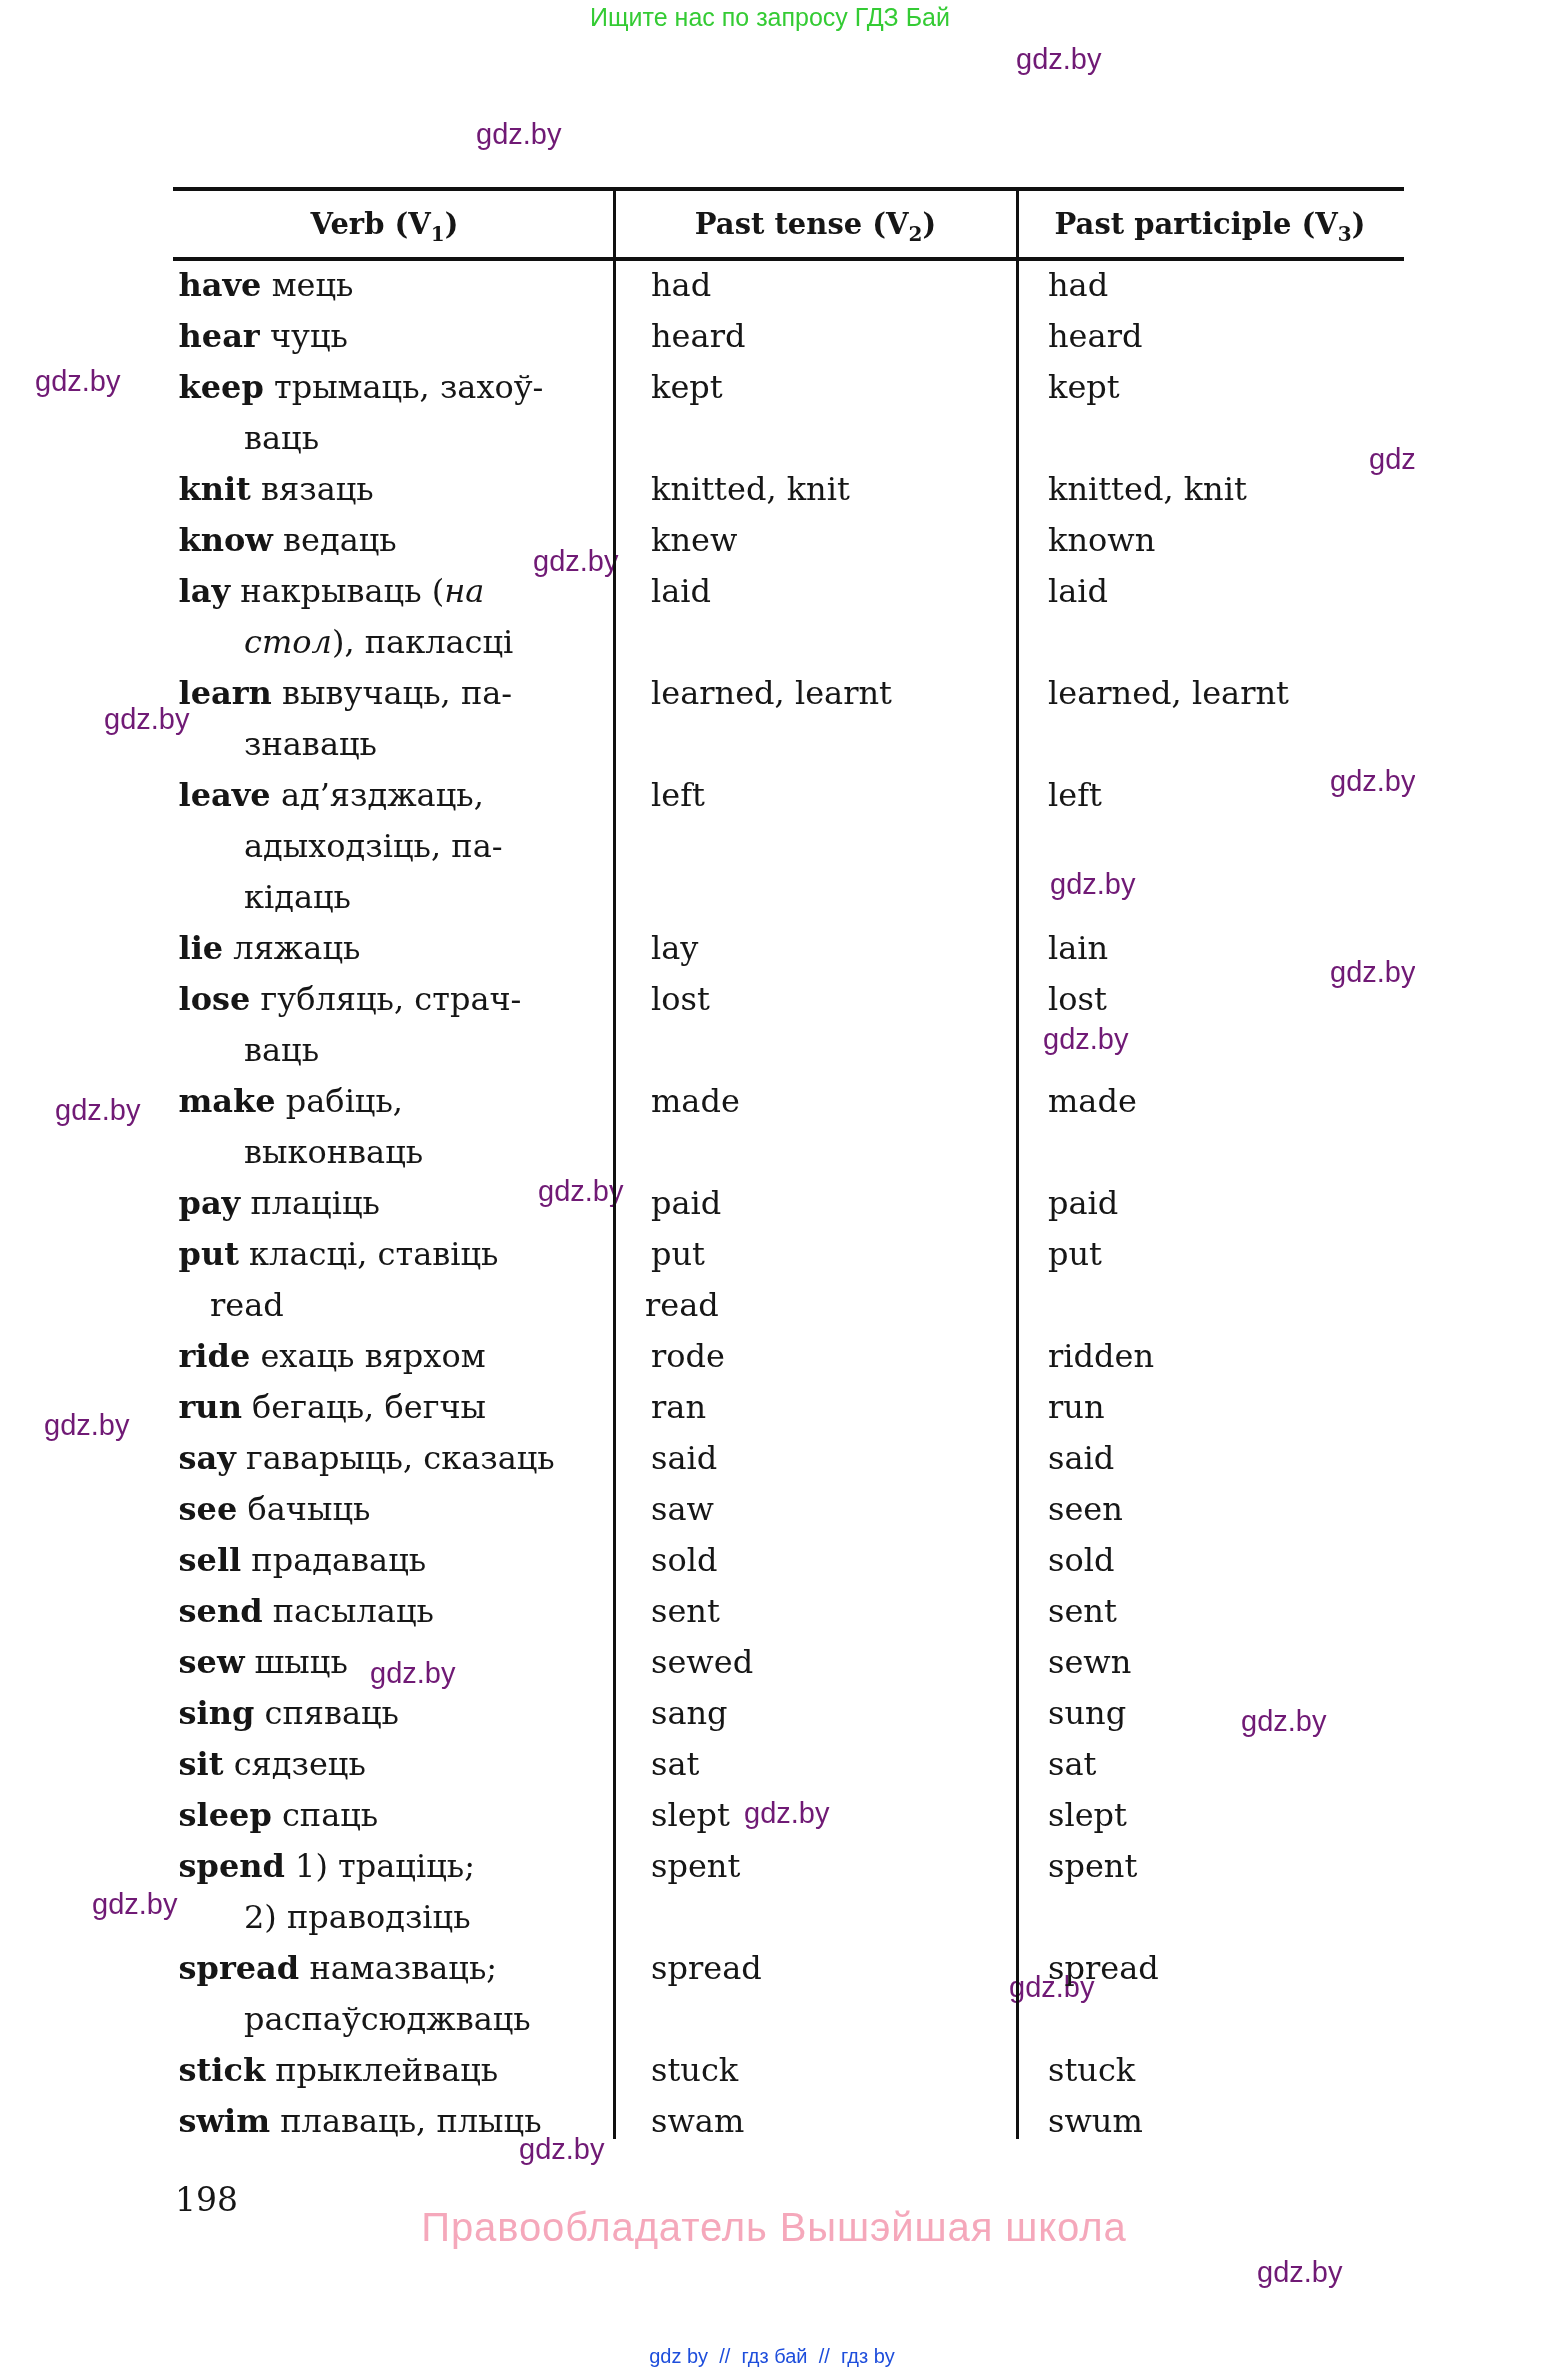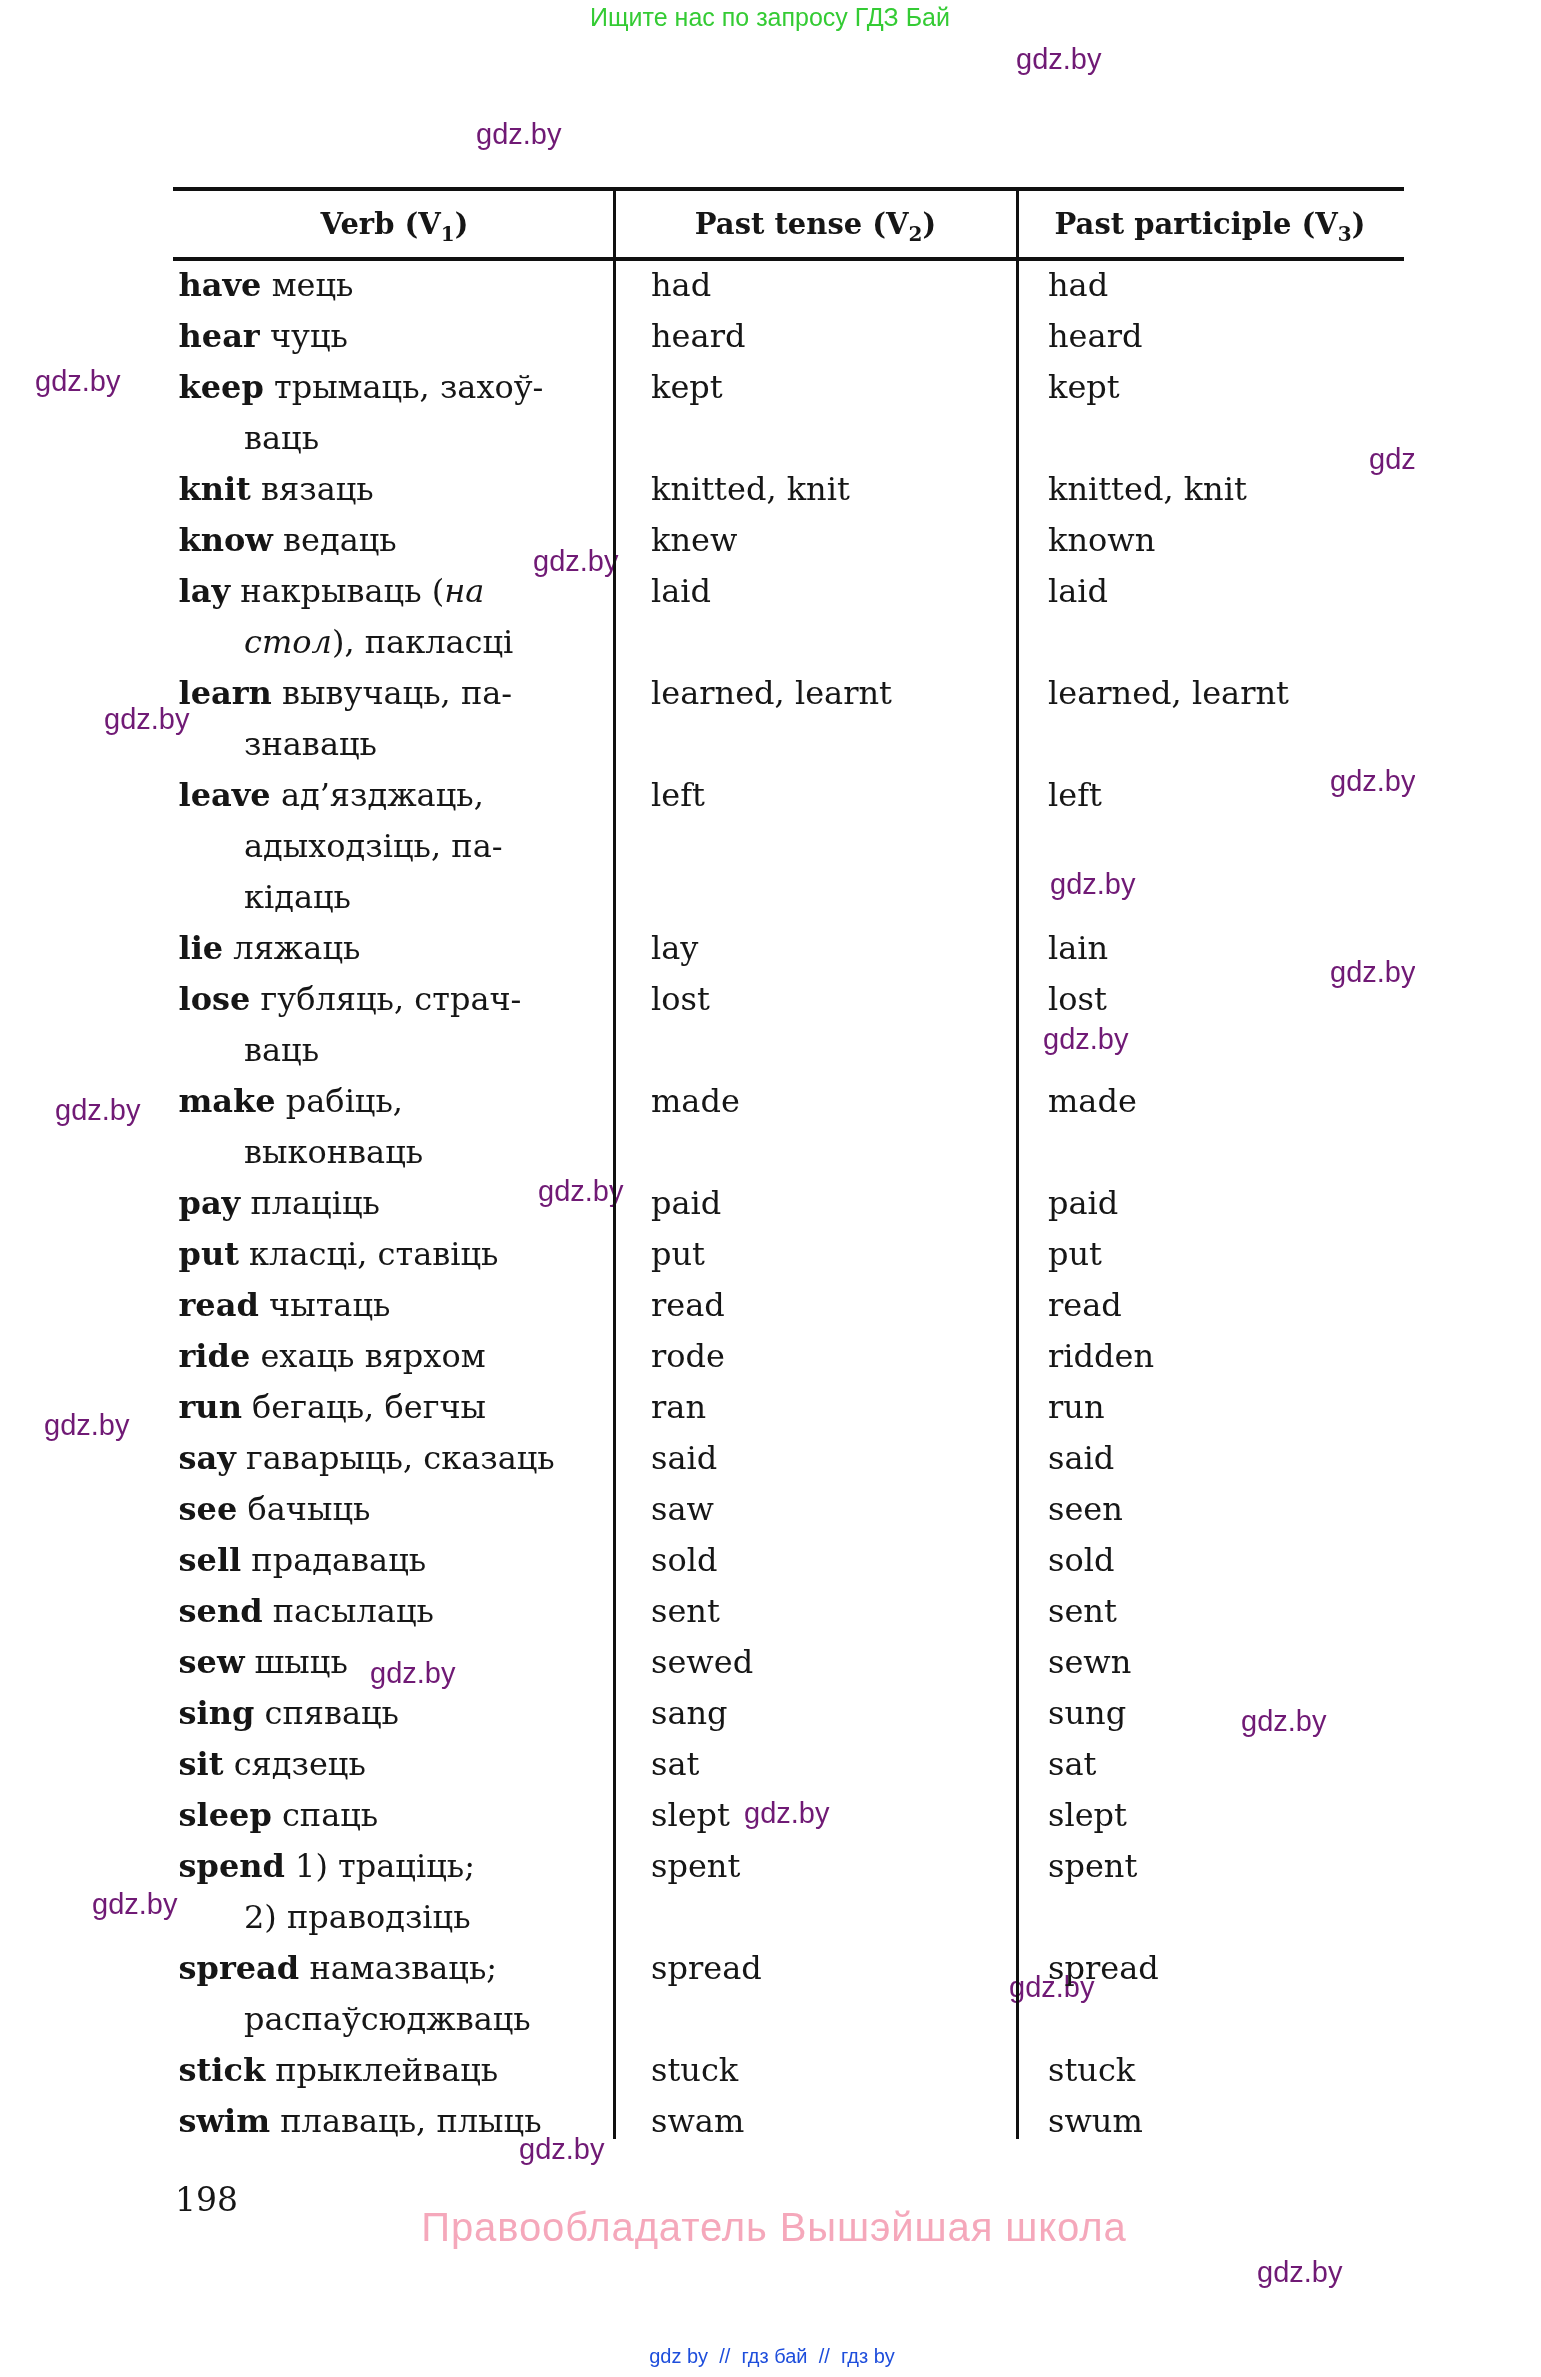--- a/index.html
+++ b/index.html
@@ -73,21 +73,21 @@
       <div class="wm" style="left: 1009px; top: 1972px;">gdz.by</div>
       <div class="wm" style="left: 519px; top: 2134px;">gdz.by</div>
       <div class="wm" style="left: 1257px; top: 2257px;">gdz.by</div>
     </div>
 
   <div class="rule hline" style="top:187px"></div>
   <div class="rule hline" style="top:257px"></div>
   <div class="rule vline" style="left:613px"></div>
   <div class="rule vline" style="left:1016px"></div>
 
-  <div class="th" style="left:174px;width:441px"><span>Verb (V</span><sub>1</sub><span>)</span></div>
+  <div class="th" style="left:164px;width:441px"><span>Verb (V</span><sub>1</sub><span>)</span></div>
   <div class="th" style="left:614px;width:403px"><span>Past tense (V</span><sub>2</sub><span>)</span></div>
   <div class="th" style="left:1016px;width:388px"><span>Past participle (V</span><sub>3</sub><span>)</span></div>
 
   <div id="tbody">
       <div class="row">
         <div class="c c1">
           <div class="ln first"><span class="verb">have</span> <span>мець</span></div>
         </div>
         <div class="c c2">
           <div class="ln">had</div>
@@ -229,23 +229,20 @@
           <div class="ln first"><span class="verb">put</span> <span>класці, ставіць</span></div>
         </div>
         <div class="c c2">
           <div class="ln">put</div>
         </div>
         <div class="c c3">
           <div class="ln">put</div>
         </div>
       </div>
       <div class="row">
-        <div class="c c1">
-          <div class="ln first"><span class="verb">read</span> <span>чытаць</span></div>
-        </div>
         <div class="c c2">
           <div class="ln">read</div>
         </div>
         <div class="c c3">
           <div class="ln">read</div>
         </div>
       </div>
       <div class="row">
         <div class="c c1">
           <div class="ln first"><span class="verb">ride</span> <span>ехаць вярхом</span></div>

